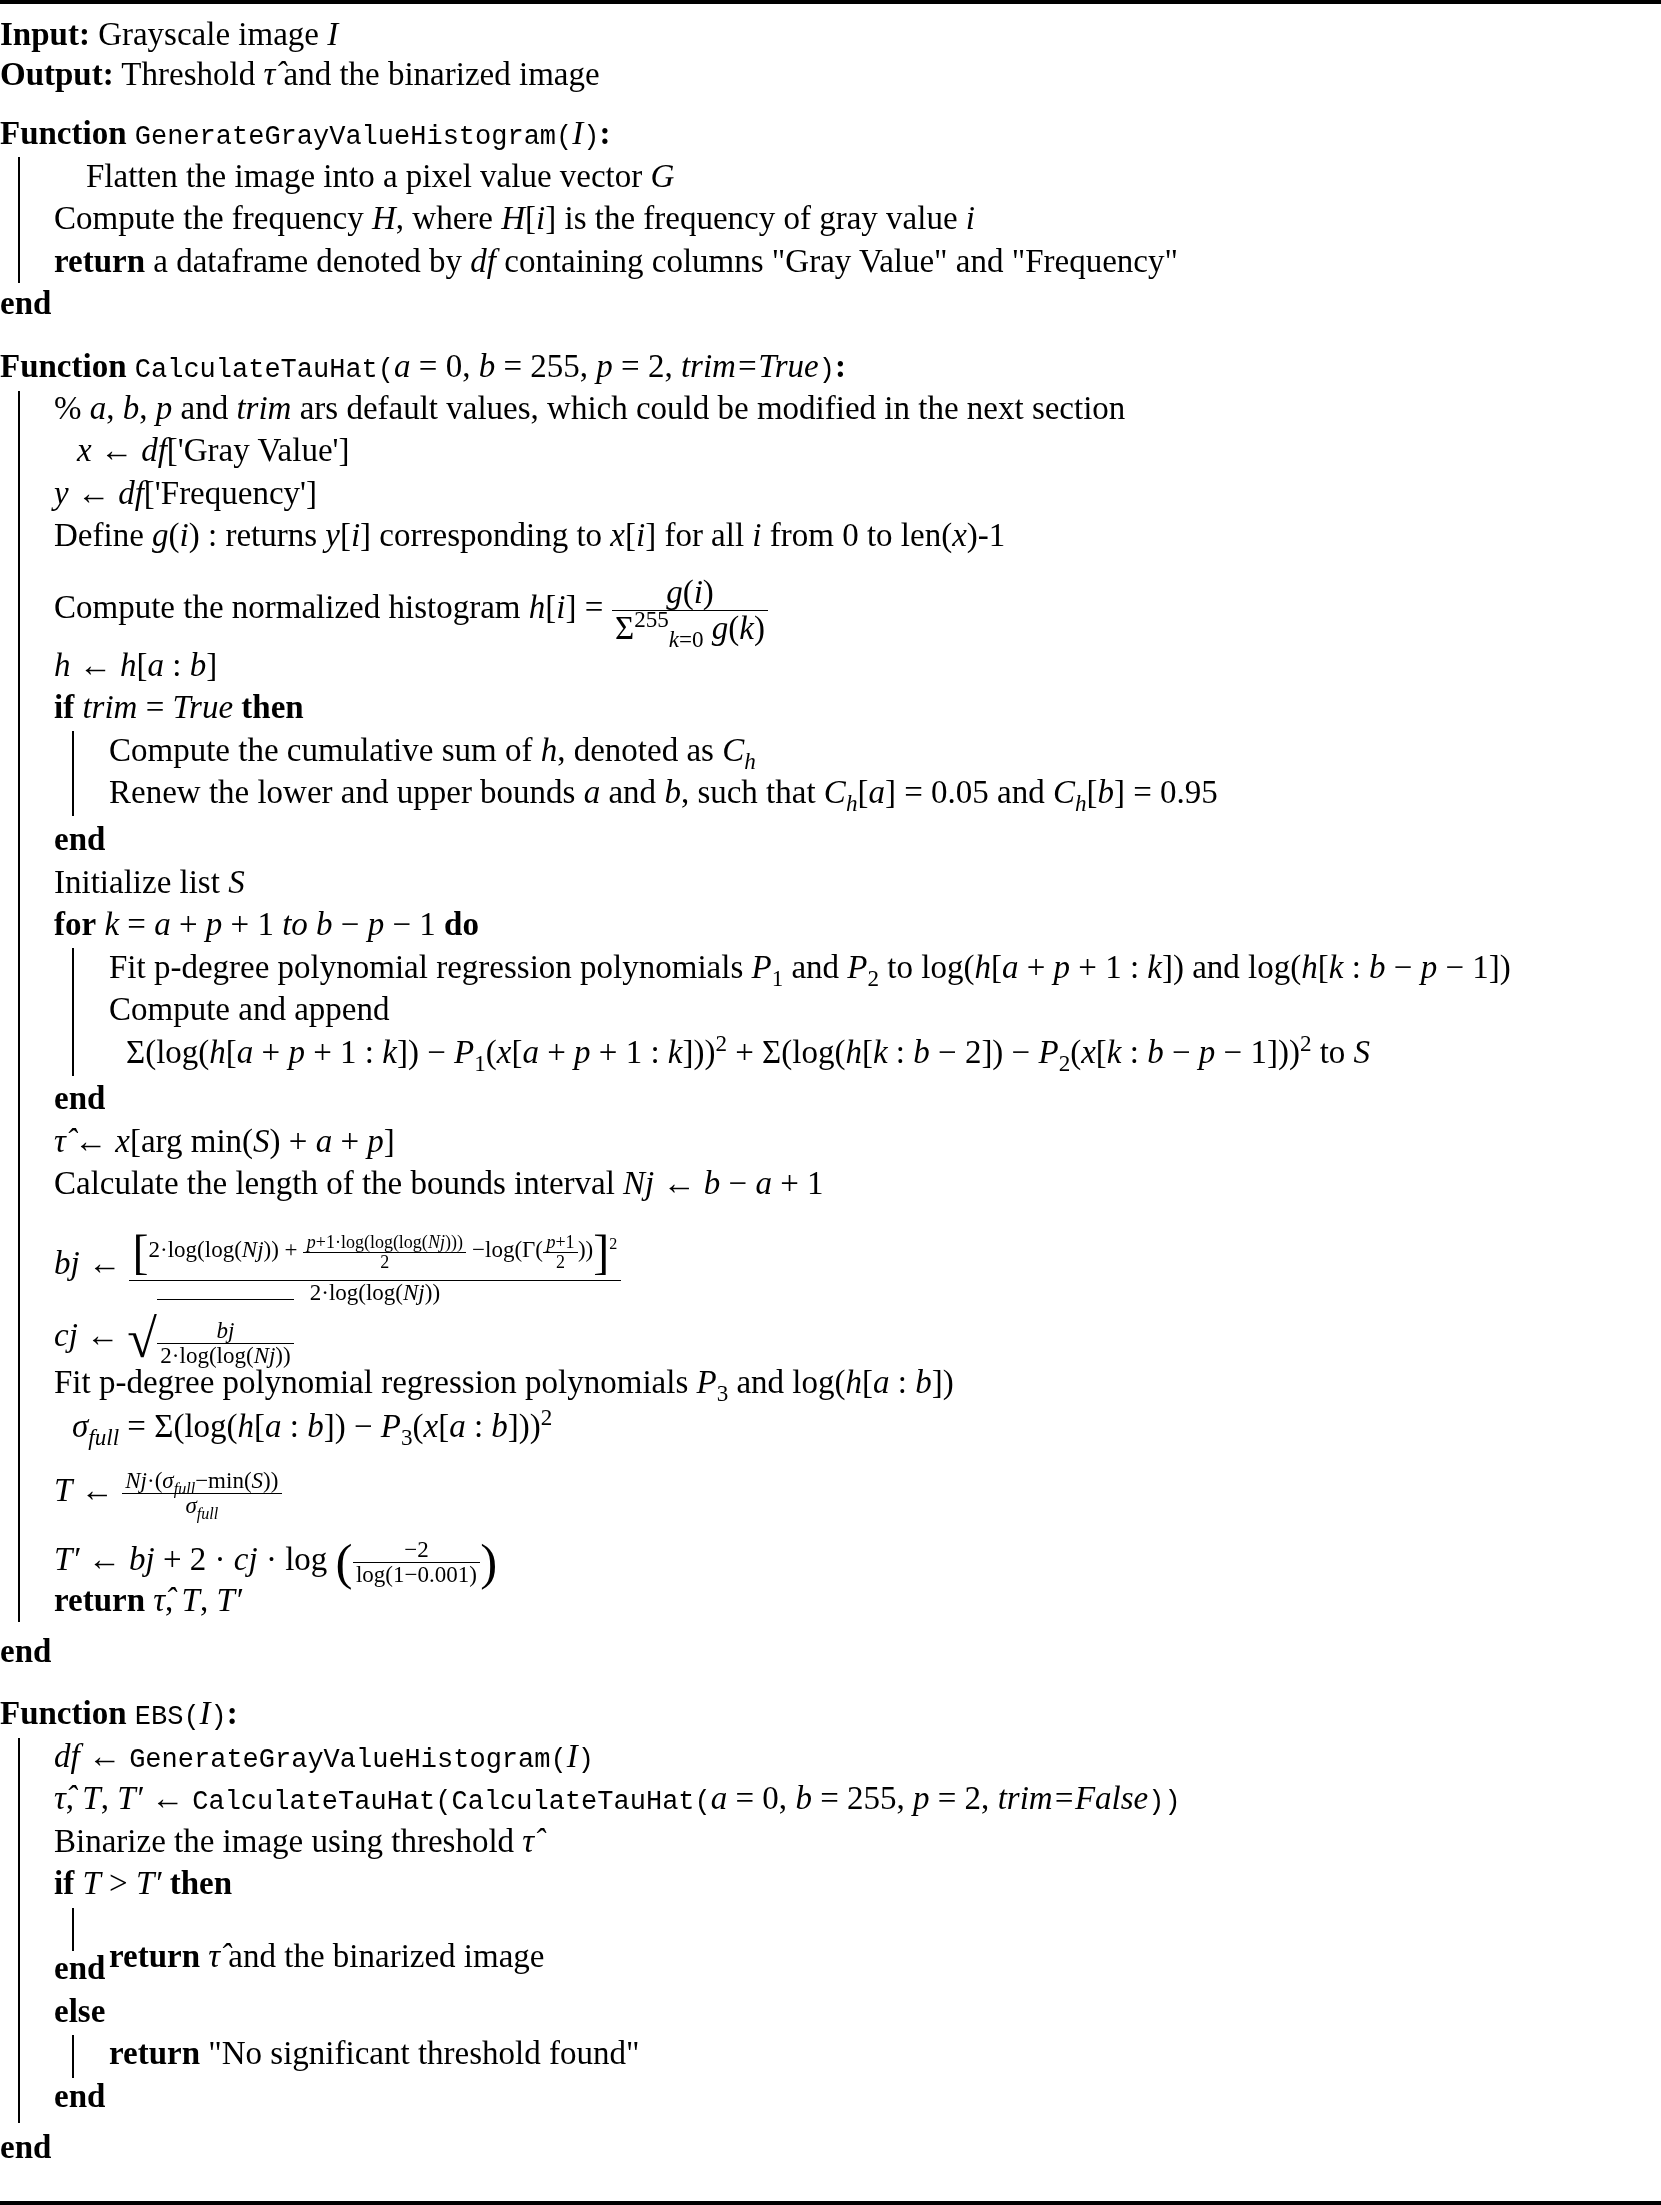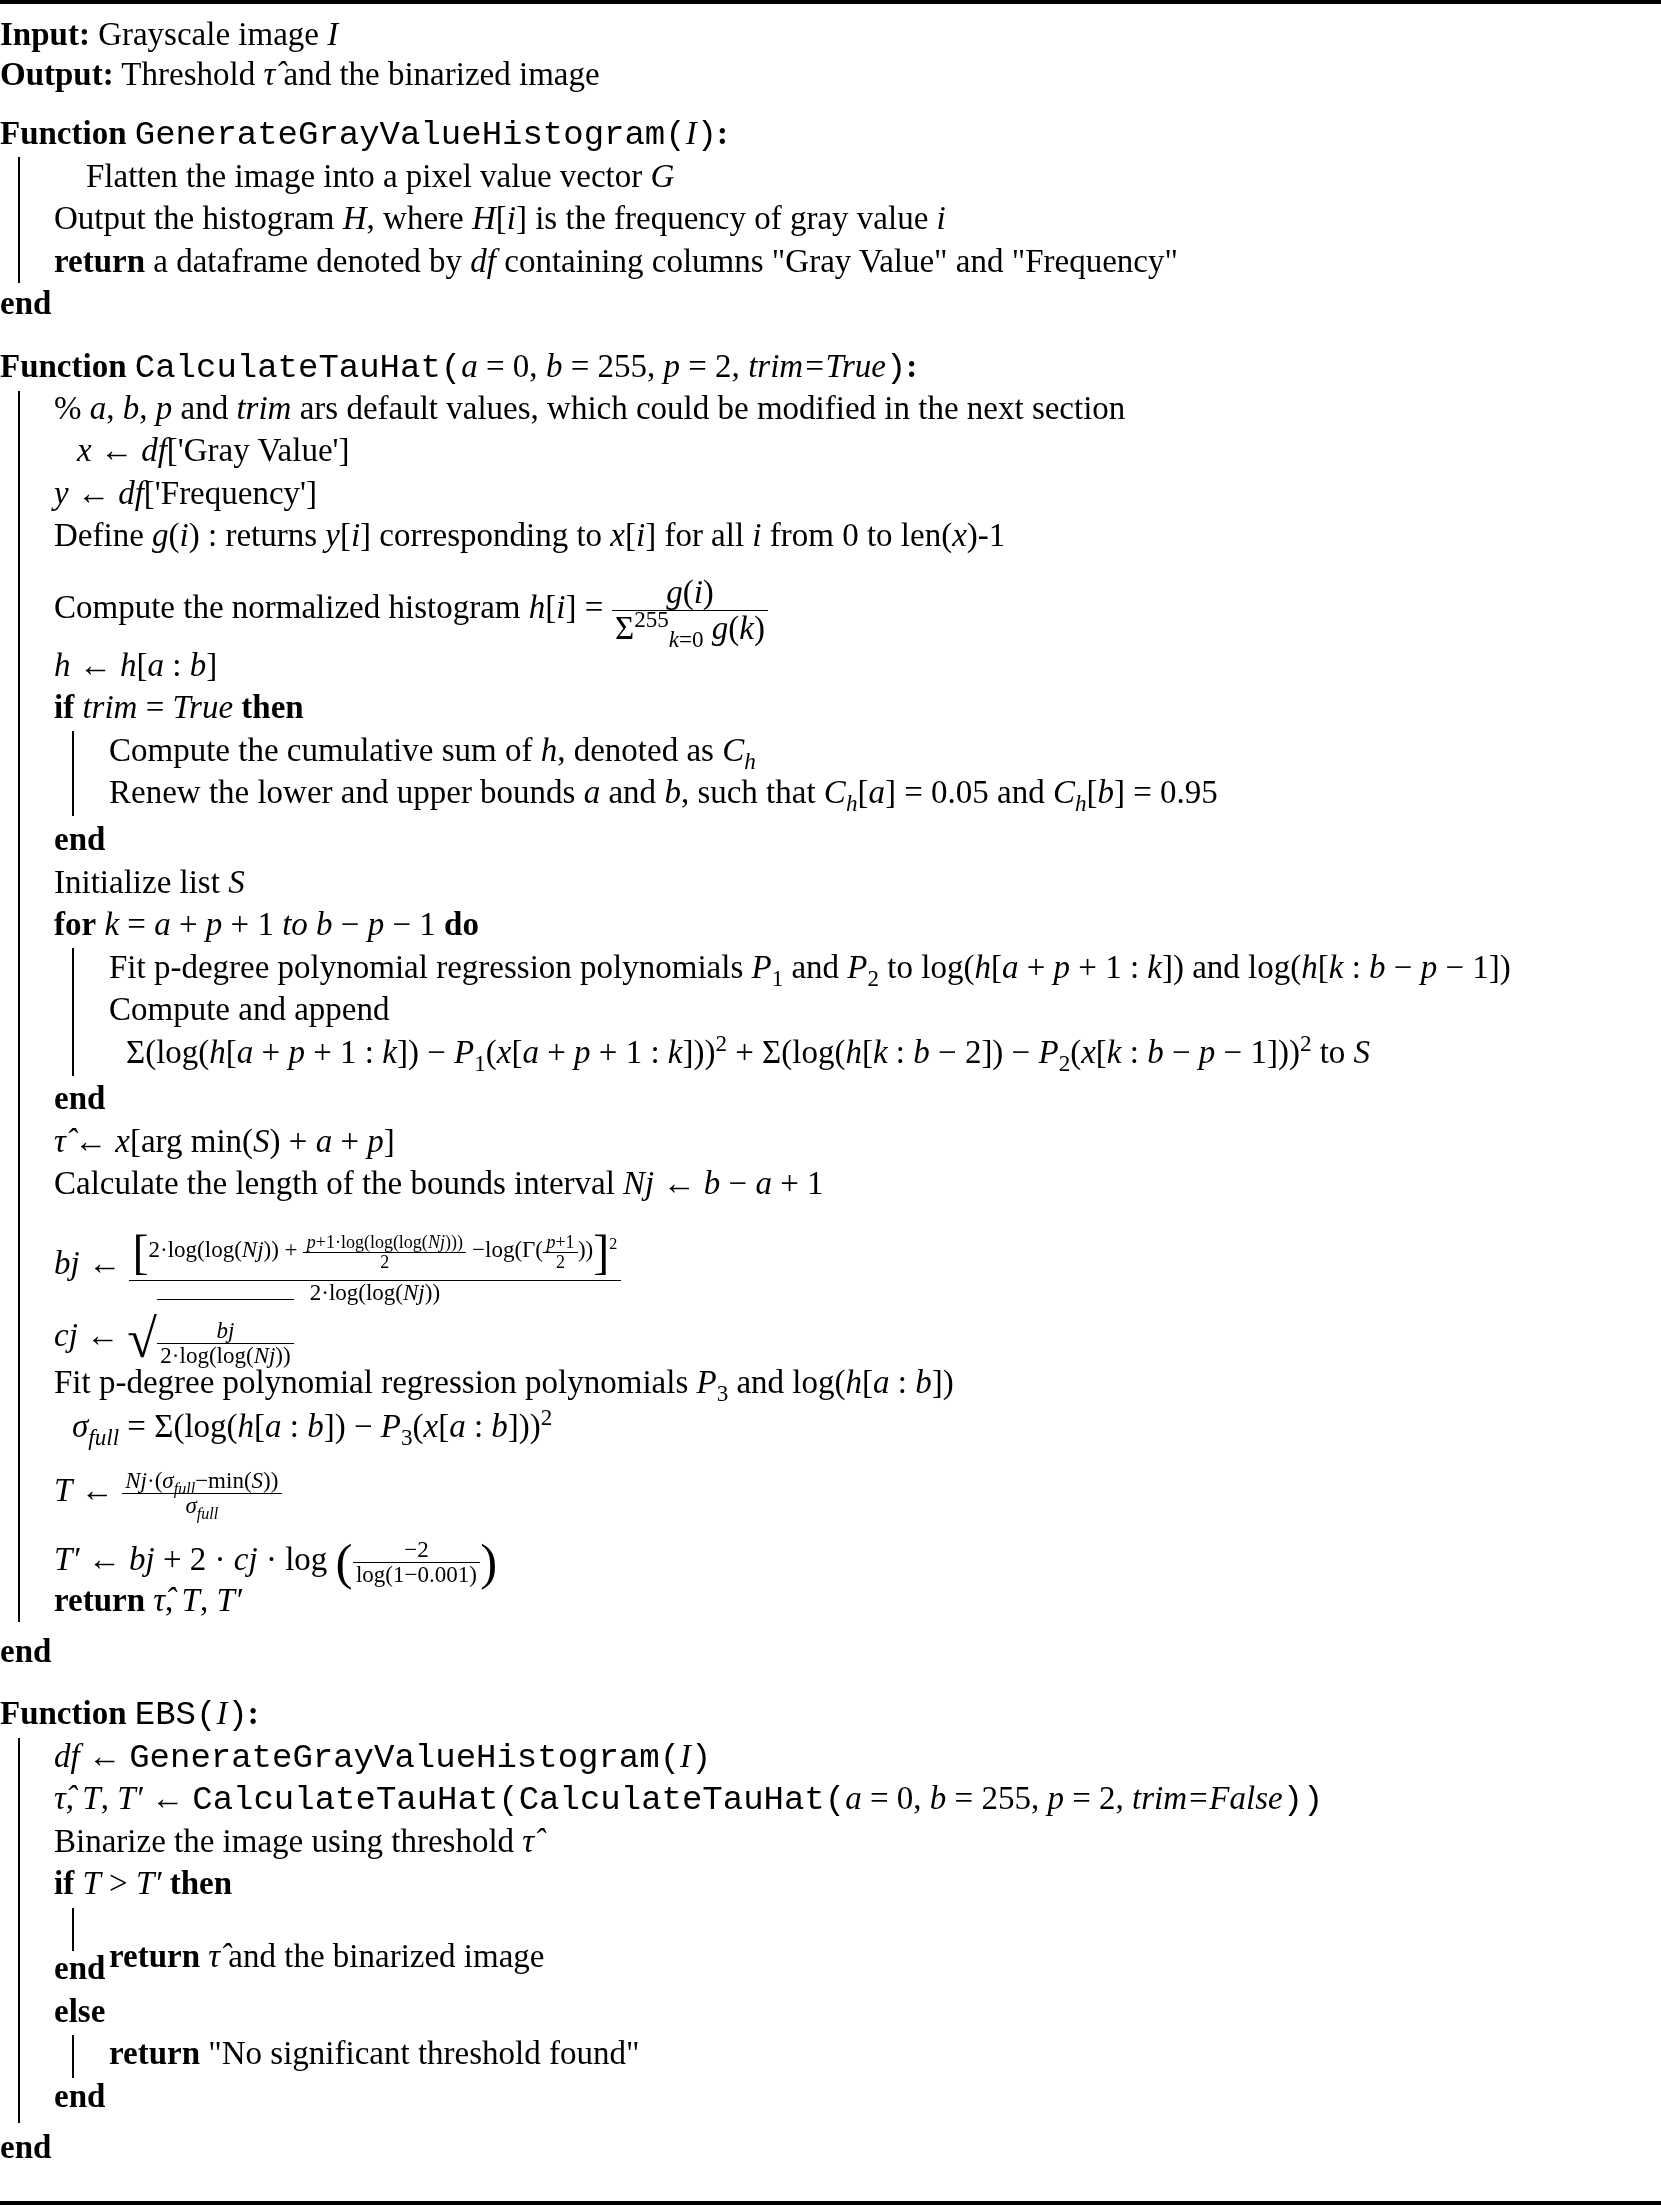--- a/index.html
+++ b/index.html
@@ -2,21 +2,21 @@
 <html style="font-size:13.6px"><head>
 <meta charset="utf-8">
 <style>
   html, body { margin: 0; padding: 0; background: #ffffff; }
   body { width: 1662px; height: 2205px; position: relative; overflow: hidden;
          font-family: "Liberation Serif", "DejaVu Serif", serif; font-size: 33px; color: #000; }
   .rule { position: absolute; left: 0; width: 1662px; height: 4.3px; background: #000; }
   .line { position: absolute; height: 41px; line-height: 41px; white-space: nowrap; }
   .b { font-weight: bold; }
   .i { font-style: italic; }
-  .tt { font-family: "Liberation Mono", "DejaVu Sans Mono", monospace; font-size: 34px; }
+  .tt { font-family: "Liberation Mono", "DejaVu Sans Mono", monospace; font-size: 27px; }
   .bar { position: absolute; width: 1.7px; background: #000; }
   sub, sup { font-size: 0.7em; line-height: 0; }
   .frac { display: inline-block; vertical-align: middle; text-align: center; }
   .frac > .num { display: block; line-height: 1.05; padding: 0 3.4px; }
   .frac > .den { display: block; line-height: 1.05; border-top: 1.7px solid #000; padding: 0 3.4px; }
   .small { font-size: 23px; }
   .xs { font-size: 18px; }
   .sqrt { display: inline-block; vertical-align: middle; }
   .sqrt .rad { font-size: 54px; vertical-align: middle; line-height: 1; }
   .sqrt .body { display: inline-block; vertical-align: middle; border-top: 1.7px solid #000; padding-top: 1.7px; }
@@ -39,21 +39,21 @@
 
 <div class="line" style="top:113px;left:0;">
   <span class="b">Function</span>
   <span class="tt">GenerateGrayValueHistogram</span><span class="tt">(</span><span class="i">I</span><span class="tt">)</span><span class="b">:</span>
 </div>
 <div class="bar" style="left:18px;top:157px;height:126px;"></div>
 <div class="line" style="top:156px;left:54px;margin-left:32px;">
   <span>Flatten the image into a pixel value vector </span><span class="i">G</span>
 </div>
 <div class="line" style="top:198px;left:54px;">
-  <span>Output the histogram </span><span class="i">H</span><span>, where </span><span class="i">H</span>[<span class="i">i</span>]<span> is the frequency of gray value </span><span class="i">i</span>
+  <span>Compute the frequency </span><span class="i">H</span><span>, where </span><span class="i">H</span>[<span class="i">i</span>]<span> is the frequency of gray value </span><span class="i">i</span>
 </div>
 <div class="line" style="top:241px;left:54px;">
   <span class="b">return</span><span> a dataframe denoted by </span><span class="i">df</span><span> containing columns "Gray Value" and "Frequency"</span>
 </div>
 <div class="line b" style="top:283px;left:0;">end</div>
 
 <div class="line" style="top:346px;left:0;">
   <span class="b">Function</span>
   <span class="tt">CalculateTauHat</span><span class="tt">(</span><span class="i">a</span> = 0, <span class="i">b</span> = 255, <span class="i">p</span> = 2, <span class="i">trim=True</span><span class="tt">)</span><span class="b">:</span>
 </div>

